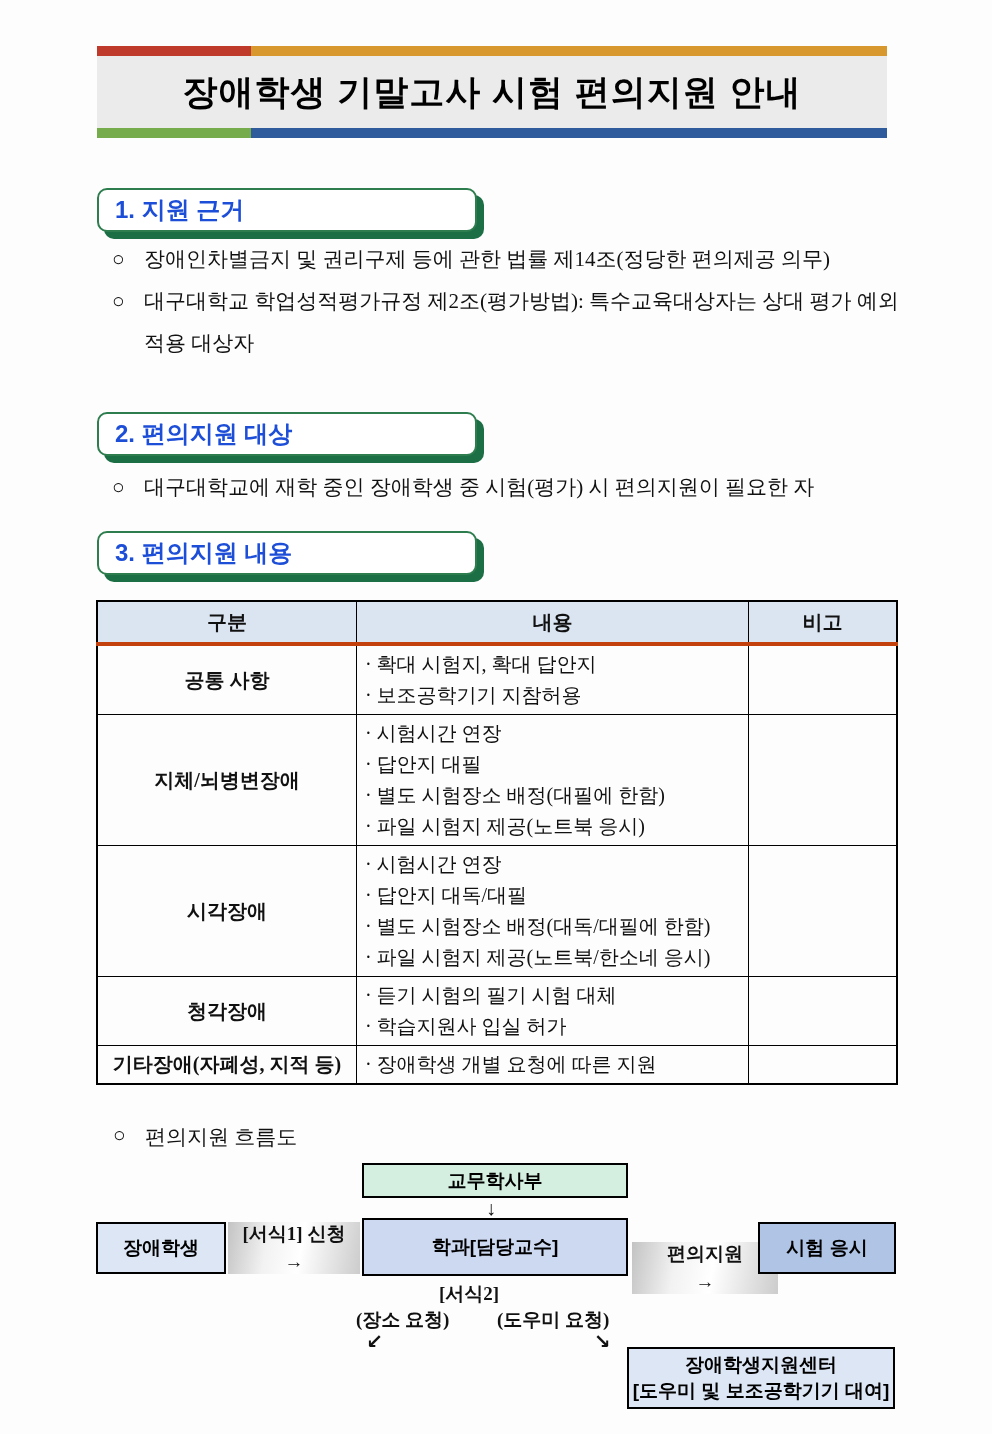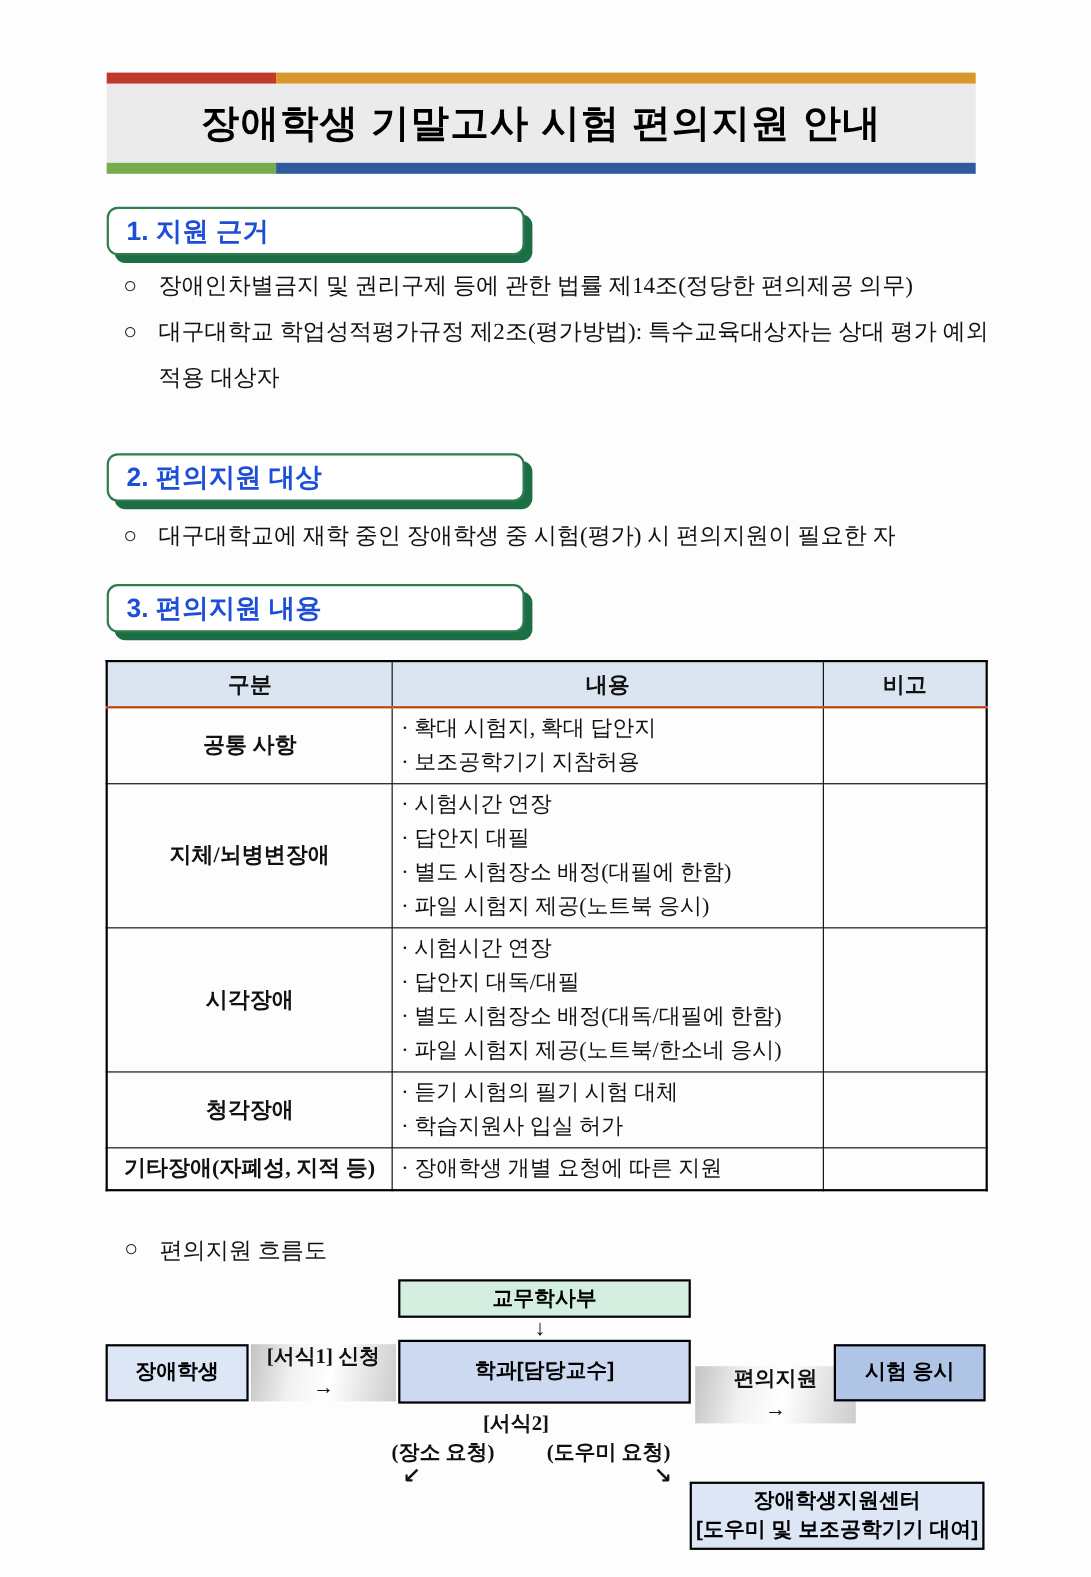--- a/index.html
+++ b/index.html
@@ -6,21 +6,21 @@
   body{background:#ffffff;}
   .page{
     position:relative;
     width:992px;height:1434px;
     background:#fdfdfd;
     font-family:"Liberation Serif","DejaVu Serif",serif;
     color:#111;
     overflow:hidden;
   }
   
-  .banner{position:absolute;left:97px;top:46px;width:790px;margin-top:20px;}
+  .banner{position:absolute;left:97px;top:46px;width:790px;}
   .bar{height:10px;display:flex;}
   .bar .seg1{width:19.5%;height:100%;}
   .bar .seg2{width:80.5%;height:100%;}
   .bar-top .seg1{background:#bf3a2b;}
   .bar-top .seg2{background:#d9982d;}
   .bar-bottom .seg1{background:#76ac4b;}
   .bar-bottom .seg2{background:#2f5b9d;}
   .title-strip{
     background:#ebebeb;height:72px;
     display:flex;align-items:center;justify-content:center;
@@ -47,21 +47,21 @@
   
   .accom-table{
     position:absolute;left:96px;top:600px;width:802px;
     border-collapse:collapse;
     font-size:20px;
   }
   .accom-table th,.accom-table td{border:1.5px solid #000;}
   .accom-table{border:2.5px solid #000;}
   .accom-table th{
     background:#dbe5f1;height:38px;font-weight:bold;text-align:center;
-    border-bottom:2px solid #c2410c;
+    border-bottom:4px solid #c2410c;
   }
   .accom-table td.cat{
     width:255px;text-align:center;font-weight:bold;vertical-align:middle;
     padding:2px 6px;line-height:31px;
   }
   .accom-table td.content{
     width:394px;text-align:left;vertical-align:middle;padding:3px 4px 3px 8px;
   }
   .accom-table td.content .item{line-height:31px;}
   .accom-table td.note{width:150px;}

